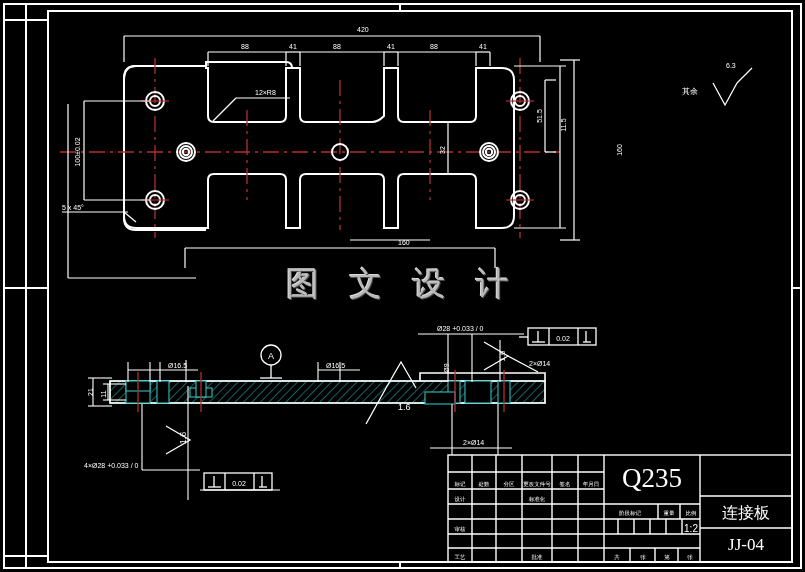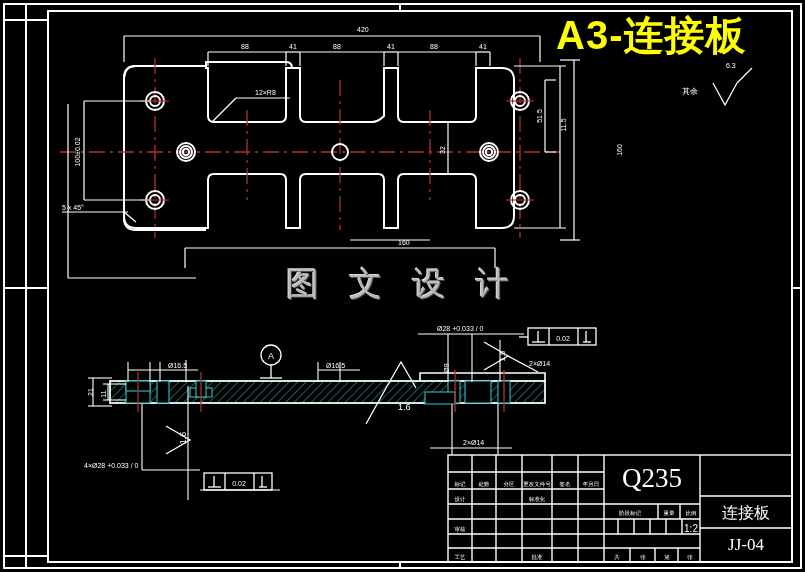--- a/index.html
+++ b/index.html
@@ -409,19 +409,18 @@
     <text x="669" y="515">重量</text>
     <text x="691" y="515">比例</text>
 
     <text x="617" y="559">共</text>
     <text x="643" y="559">张</text>
     <text x="667" y="559">第</text>
     <text x="690" y="559">张</text>
   </g>
 </svg>
 
-<div class="title-cn">A3-连接板</div>
 
 <div class="wm">
   <div class="wmtxt">图 文 设 计</div>
 </div>
 
 </div>
 
 </body></html>

